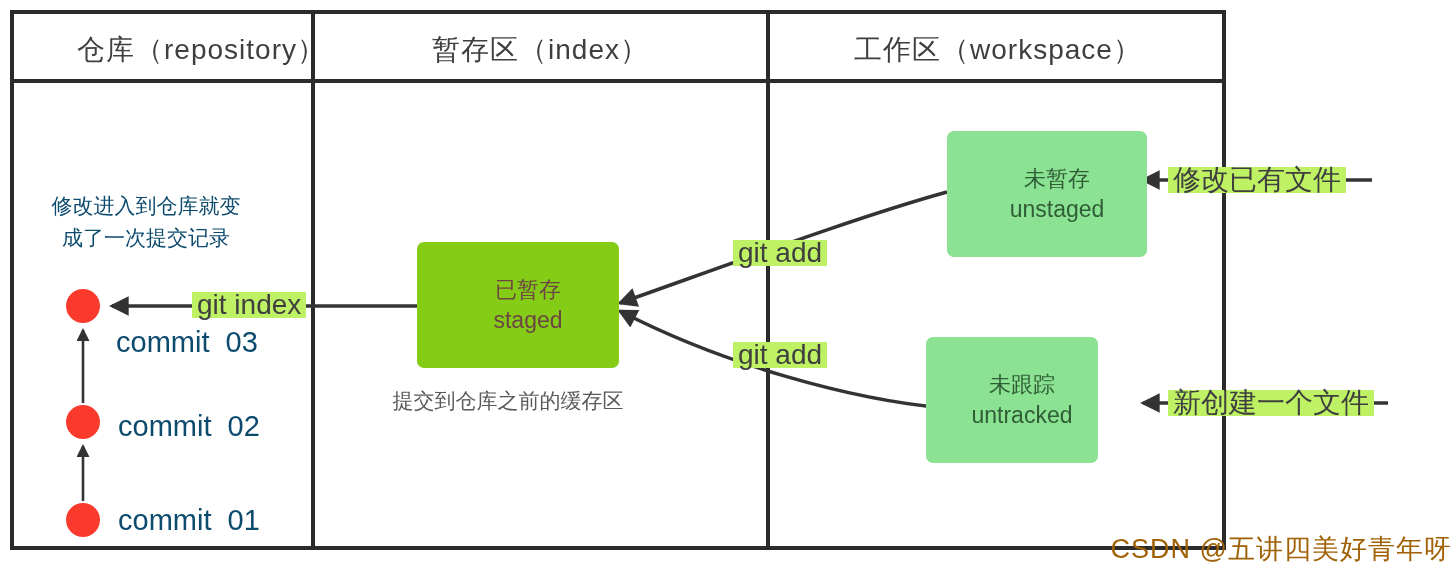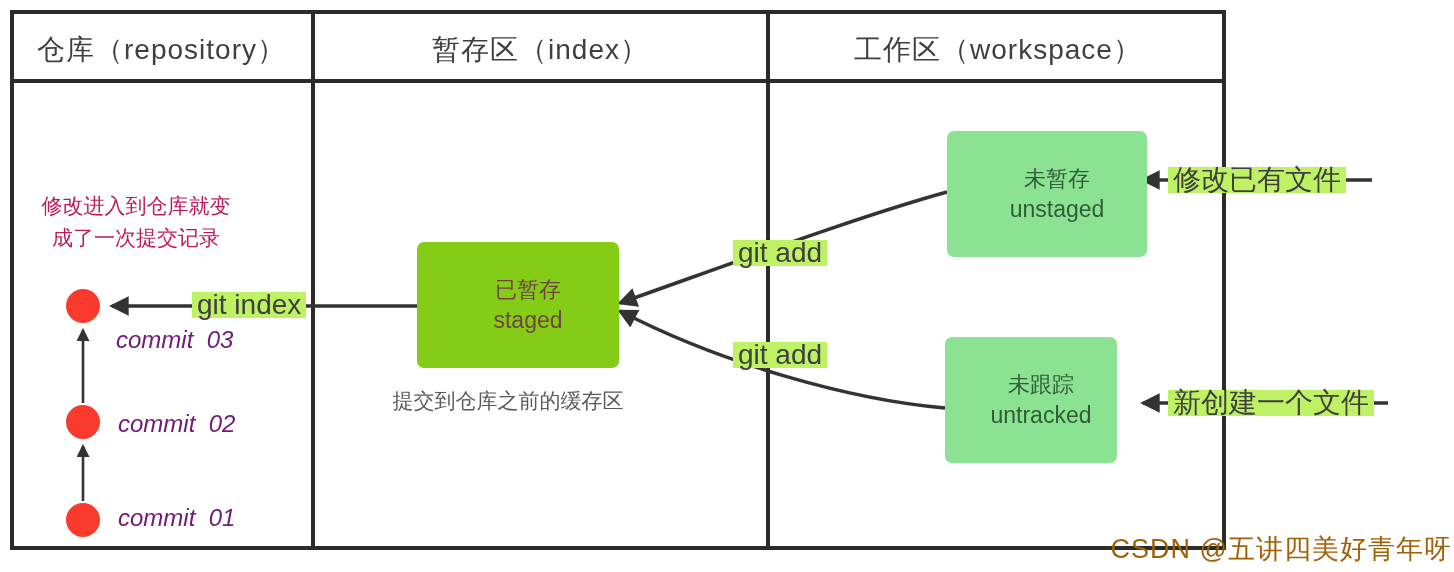--- a/index.html
+++ b/index.html
@@ -23,43 +23,43 @@
   .node-box{
     position:absolute;z-index:3;border-radius:7px;
     display:flex;flex-direction:column;align-items:center;justify-content:center;
     text-align:center;
     padding-left:20px;
   }
   .node-box .t1{font-size:22px;line-height:30px;}
   .node-box .t2{font-size:23px;line-height:30px;}
   #staged-box{left:417px;top:242px;width:182px;height:126px;background:#84cc16;color:#6d4543;}
   #unstaged-box{left:947px;top:131px;width:180px;height:126px;background:#8ce293;color:#2f5d36;}
-  #untracked-box{left:945px;top:337px;width:152px;height:126px;background:#8ce293;color:#2f5d36;}
+  #untracked-box{left:926px;top:337px;width:152px;height:126px;background:#8ce293;color:#2f5d36;}
   .flow-label{
     position:absolute;z-index:3;background:#bef264;color:#3f3f3f;
     font-size:28px;line-height:24px;padding:1px 5px;white-space:nowrap;
   }
   #label-git-commit{left:192px;top:292px;}
   #label-git-add-upper{left:733px;top:240px;}
   #label-git-add-lower{left:733px;top:342px;}
   #label-modify-existing{left:1168px;top:167px;}
   #label-create-new{left:1168px;top:390px;}
   #repo-note{
-    position:absolute;left:8px;top:190px;width:256px;z-index:3;
-    text-align:center;font-size:21px;line-height:32px;color:#be185d;
+    position:absolute;left:18px;top:190px;width:256px;z-index:3;
+    text-align:center;font-size:21px;line-height:32px;color:#0c4a6e;
   }
   .commit-dot{
     position:absolute;width:34px;height:34px;border-radius:50%;
     background:#f93a2c;z-index:3;
   }
   #commit-dot-03{left:66px;top:289px;}
   #commit-dot-02{left:66px;top:405px;}
   #commit-dot-01{left:66px;top:503px;}
   .commit-label{
-    position:absolute;z-index:3;font-size:24px;color:#701a75;white-space:pre;font-style:italic;
+    position:absolute;z-index:3;font-size:29px;color:#0c4a6e;white-space:pre;
   }
   #commit-label-03{left:116px;top:326px;}
   #commit-label-02{left:118px;top:410px;}
   #commit-label-01{left:118px;top:504px;}
   #staged-caption{
     position:absolute;left:367px;top:387px;width:282px;z-index:3;
     text-align:center;font-size:21px;color:#595959;
   }
   #watermark{
     position:absolute;right:2px;top:531px;z-index:6;
@@ -69,21 +69,21 @@
 </head>
 <body>
 
 <div id="stage">
 
   <div id="outer-frame"></div>
   <div class="line" style="left:10px;top:79px;width:1216px;height:4px;"></div>
   <div class="line" style="left:311px;top:10px;width:4px;height:540px;"></div>
   <div class="line" style="left:766px;top:10px;width:4px;height:540px;"></div>
 
-  <div class="col-title" style="left:14px;width:295px;">仓库（repository）</div>
+  <div class="col-title" style="left:14px;width:295px;padding-left:40px;">仓库（repository）</div>
   <div class="col-title" style="left:315px;width:451px;">暂存区（index）</div>
   <div class="col-title" style="left:770px;width:456px;">工作区（workspace）</div>
 
   <svg class="arrows" width="1454" height="572" viewBox="0 0 1454 572">
     <defs>
       <marker id="arrow" viewBox="0 0 10 10" refX="8.5" refY="5" markerWidth="7" markerHeight="5.6" orient="auto">
         <path d="M0,0 L10,5 L0,10 z" fill="#333333"></path>
       </marker>
       <marker id="arrow-sm" viewBox="0 0 10 10" refX="8.5" refY="5" markerWidth="6.2" markerHeight="5" orient="auto">
         <path d="M0,0 L10,5 L0,10 z" fill="#333333"></path>

